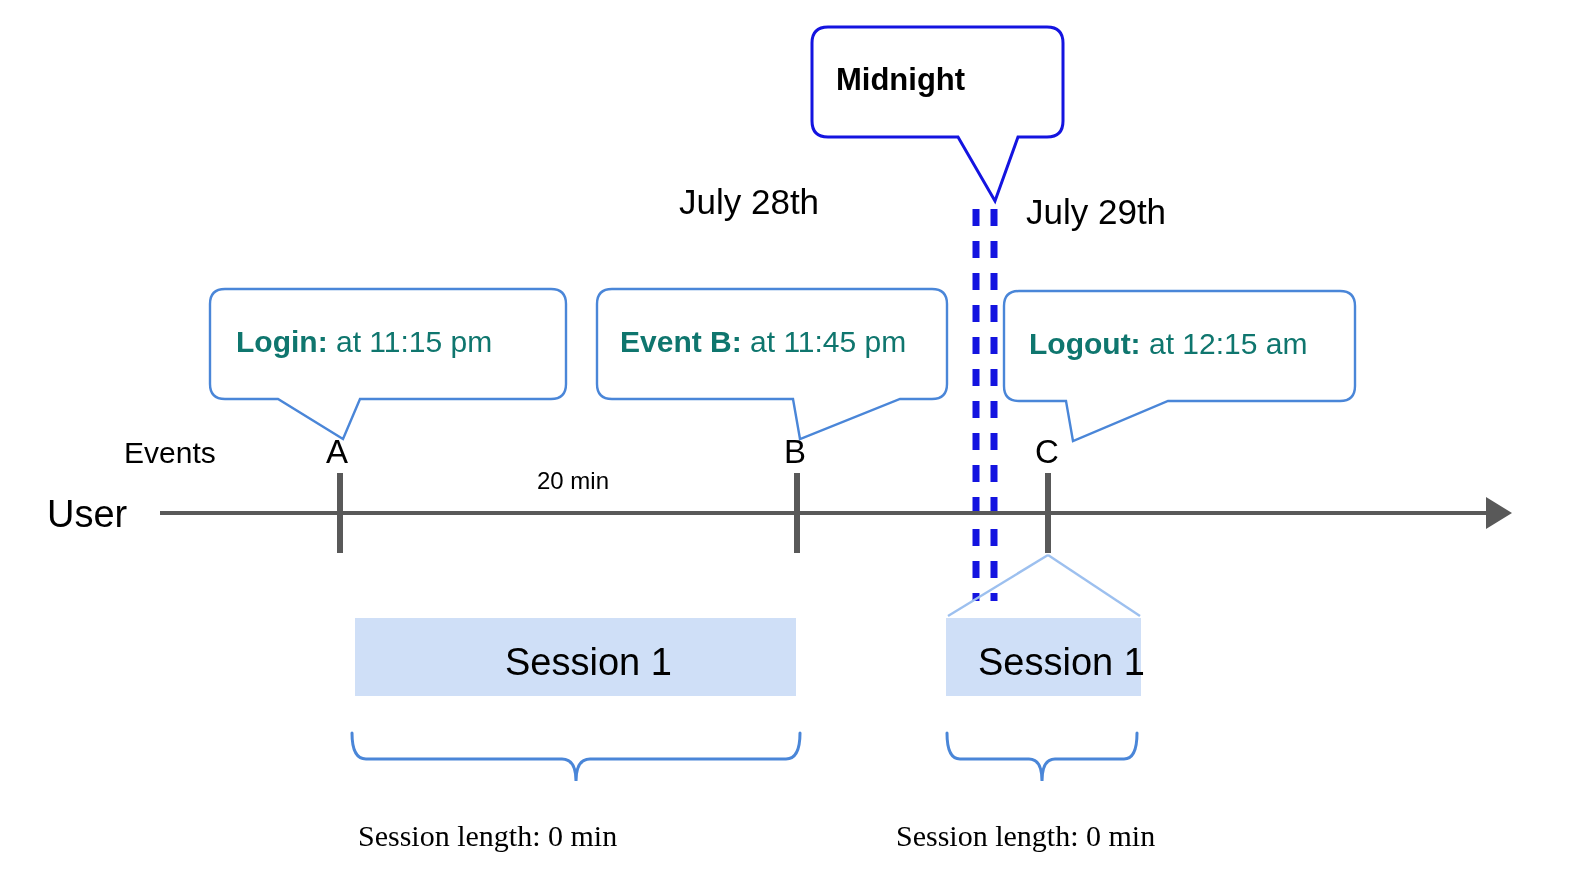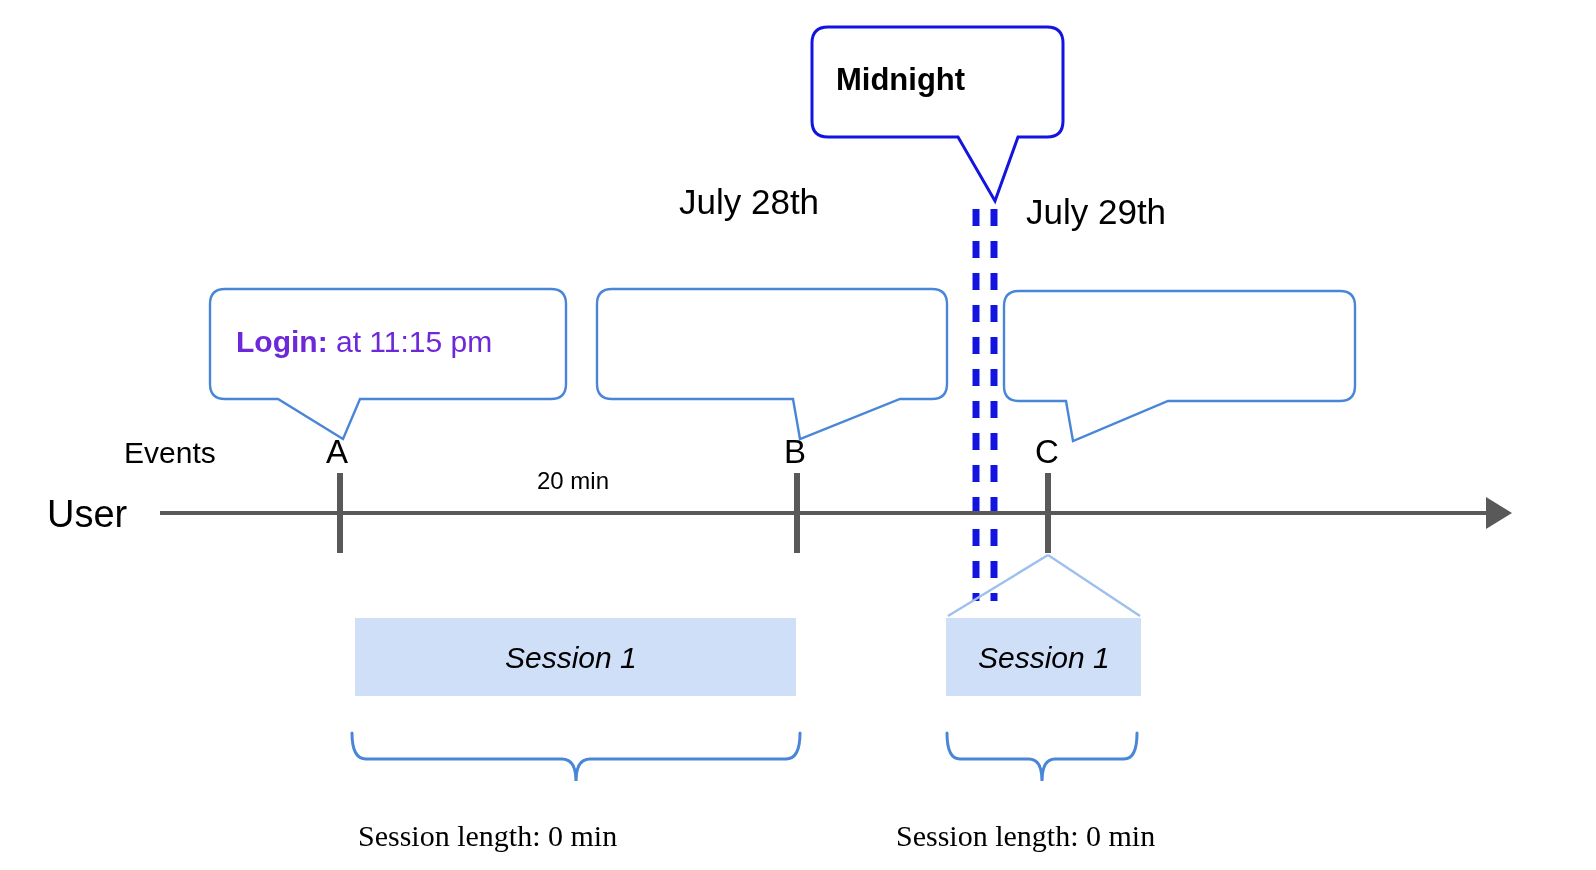--- a/index.html
+++ b/index.html
@@ -26,21 +26,21 @@
     width: 1596px;
     height: 870px;
   }
   .txt {
     position: absolute;
     white-space: nowrap;
     line-height: 1;
   }
   .callout-text {
     font-size: 30px;
-    color: #6d28d9;
+    color: #0f766e;
   }
   .callout-text b { font-weight: bold; }
   .date-label {
     font-size: 35px;
   }
   .midnight-label {
     font-size: 31px;
     font-weight: bold;
   }
   .event-letter {
@@ -49,22 +49,21 @@
   .events-label {
     font-size: 30px;
   }
   .user-label {
     font-size: 38px;
   }
   .duration-label {
     font-size: 24px;
   }
   .session-label {
-    font-size: 30px;
-    font-style: italic;
+    font-size: 38px;
   }
   .session-length-label {
     font-size: 30px;
     font-family: Liberation Serif, serif;
   }
 </style>
 </head>
 <body>
 
 <div id="canvas">
@@ -113,21 +112,27 @@
 
   <div class="txt midnight-label" style="left:836px; top:43px;">Midnight</div>
 
   <div class="txt date-label" style="left:679px; top:163px;">July 28th</div>
   <div class="txt date-label" style="left:1026px; top:173px;">July 29th</div>
 
   <div class="txt callout-text" style="left:236px; top:306px;">
     <b>Login:</b><span> at 11:15 pm</span>
   </div>
 
+  <div class="txt callout-text" style="left:620px; top:306px;">
+    <b>Event B:</b><span> at 11:45 pm</span>
+  </div>
 
+  <div class="txt callout-text" style="left:1029px; top:308px;">
+    <b>Logout:</b><span> at 12:15 am</span>
+  </div>
 
   <div class="txt events-label" style="left:124px; top:417px;">Events</div>
 
   <div class="txt event-letter" style="left:326px; top:414px;">A</div>
   <div class="txt event-letter" style="left:784px; top:414px;">B</div>
   <div class="txt event-letter" style="left:1035px; top:414px;">C</div>
 
   <div class="txt duration-label" style="left:537px; top:448px;">20 min</div>
 
   <div class="txt user-label" style="left:47px; top:474px;">User</div>

